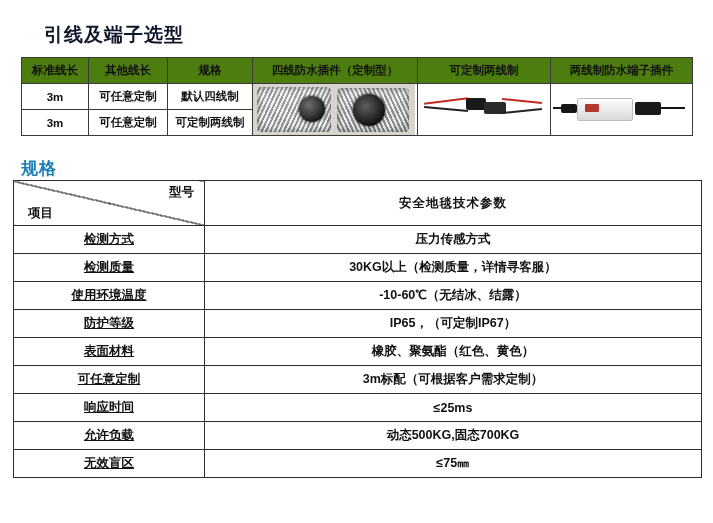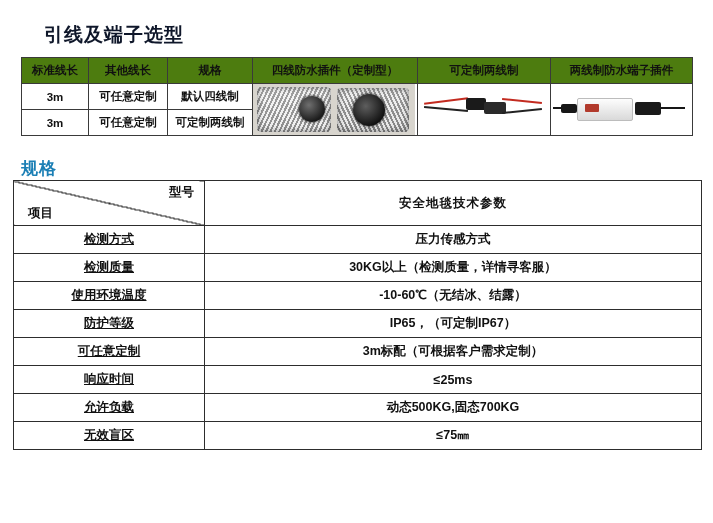--- a/index.html
+++ b/index.html
@@ -398,20 +398,24 @@
       </tr>
       <tr>
         <td class="c-left param-name">使用环境温度</td>
         <td class="c-right val">-10-60℃（无结冰、结露）</td>
       </tr>
       <tr>
         <td class="c-left param-name">防护等级</td>
         <td class="c-right val">IP65，（可定制IP67）</td>
       </tr>
       <tr>
+        <td class="c-left param-name">表面材料</td>
+        <td class="c-right val">橡胶、聚氨酯（红色、黄色）</td>
+      </tr>
+      <tr>
         <td class="c-left param-name">可任意定制</td>
         <td class="c-right val">3m标配（可根据客户需求定制）</td>
       </tr>
       <tr>
         <td class="c-left param-name">响应时间</td>
         <td class="c-right val">≤25ms</td>
       </tr>
       <tr>
         <td class="c-left param-name">允许负载</td>
         <td class="c-right val">动态500KG,固态700KG</td>

